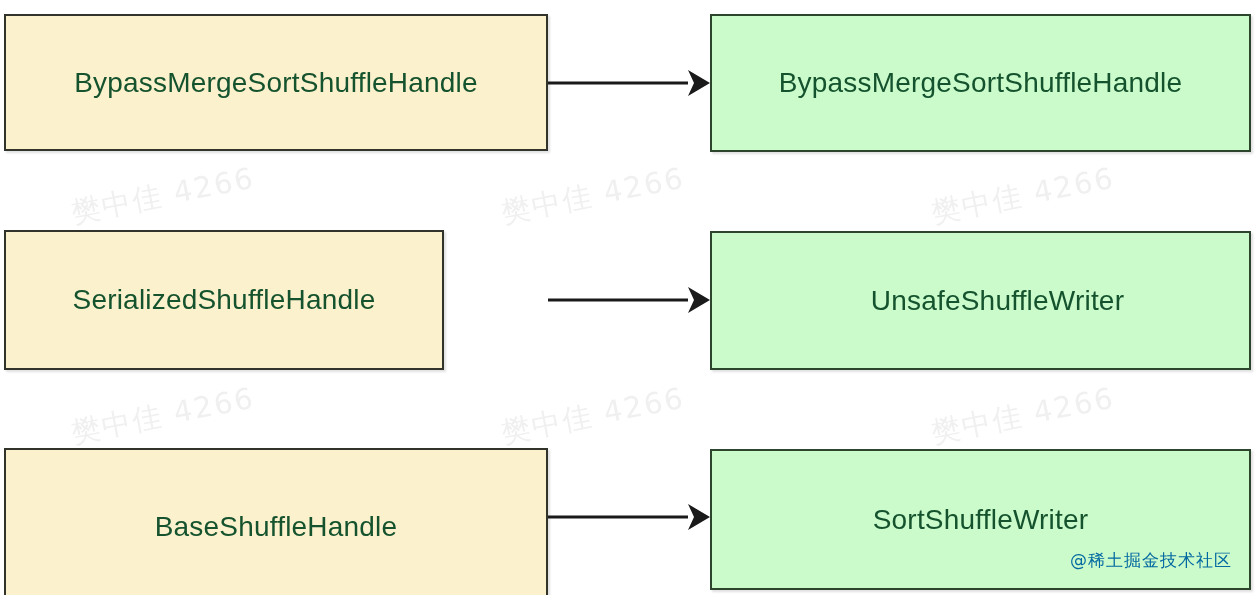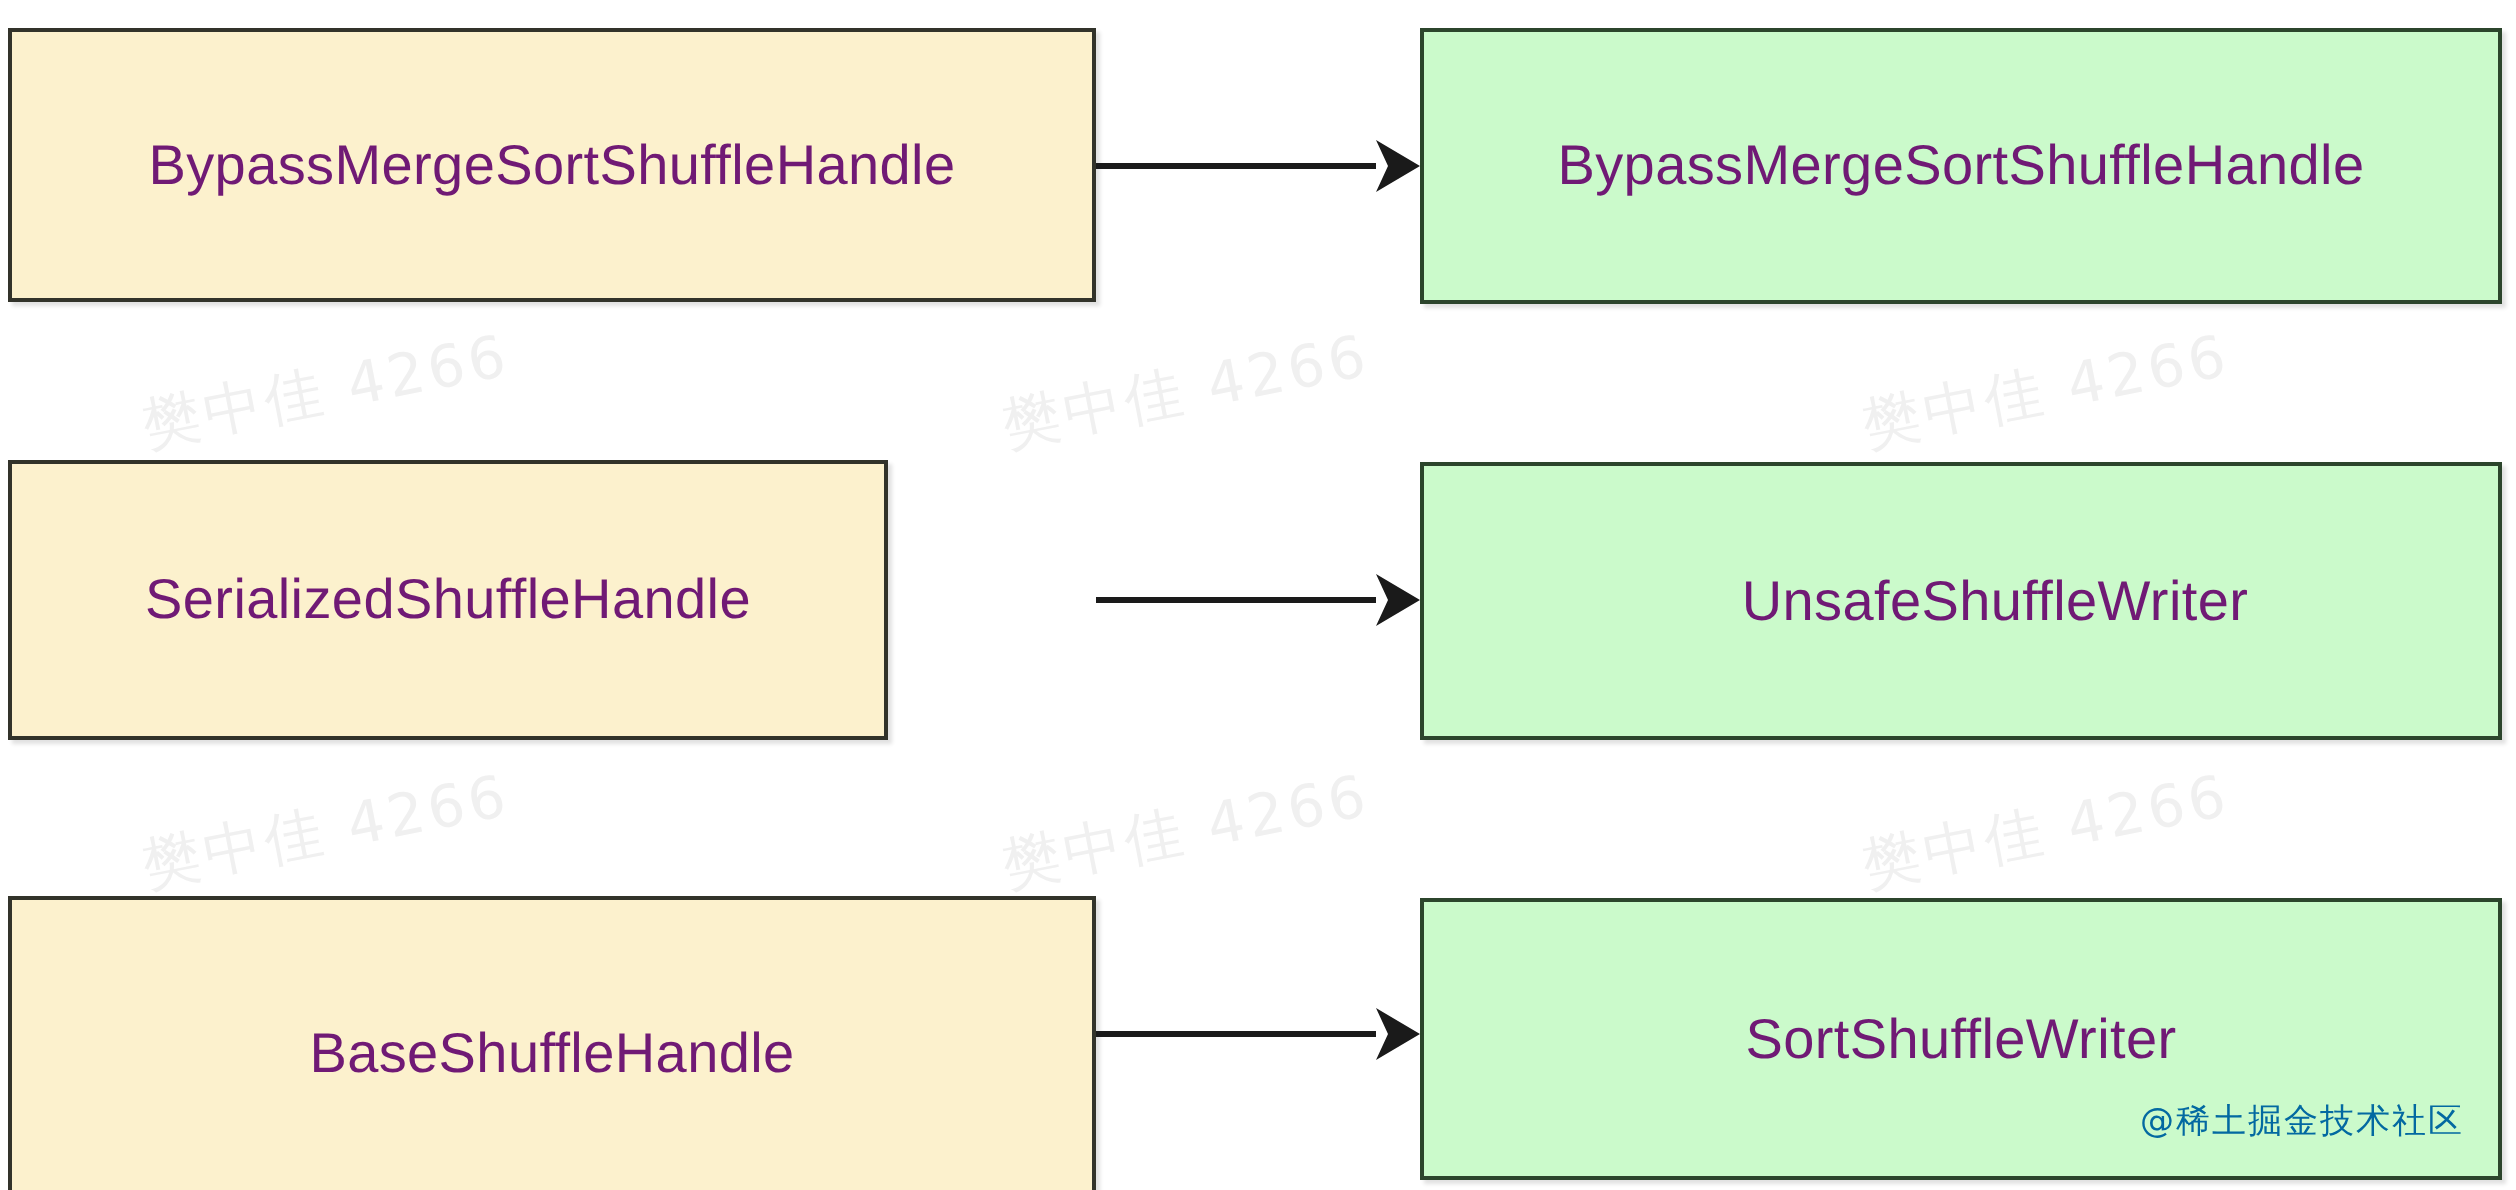--- a/index.html
+++ b/index.html
@@ -34,21 +34,21 @@
 
   
   .node {
     position: absolute;
     box-sizing: border-box;
     border: 2px solid #2f2f2f;
     display: flex;
     align-items: center;
     justify-content: center;
     font-size: 28px;
-    color: #701a75;
+    color: #14532d;
     letter-spacing: 0.2px;
     box-shadow: 2px 2px 2px rgba(0,0,0,0.12);
   }
   .node.handle {
     background: #fcf1cd;
     border-color: #32332a;
   }
   .node.writer {
     background: #cbfacb;
     border-color: #2c452c;

